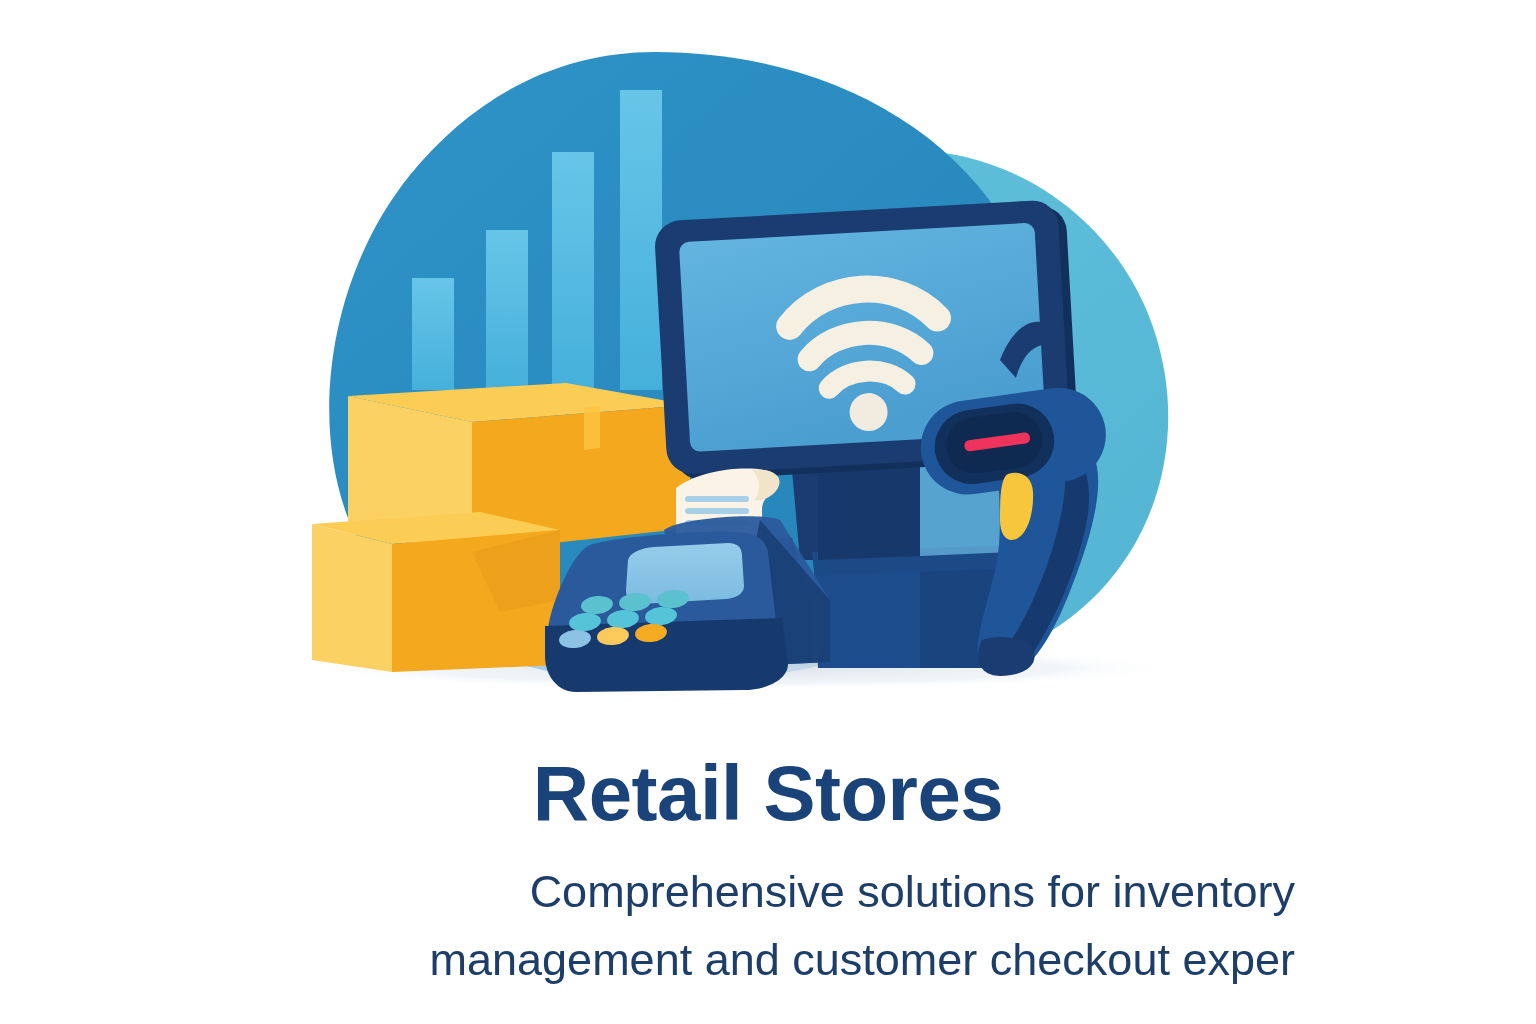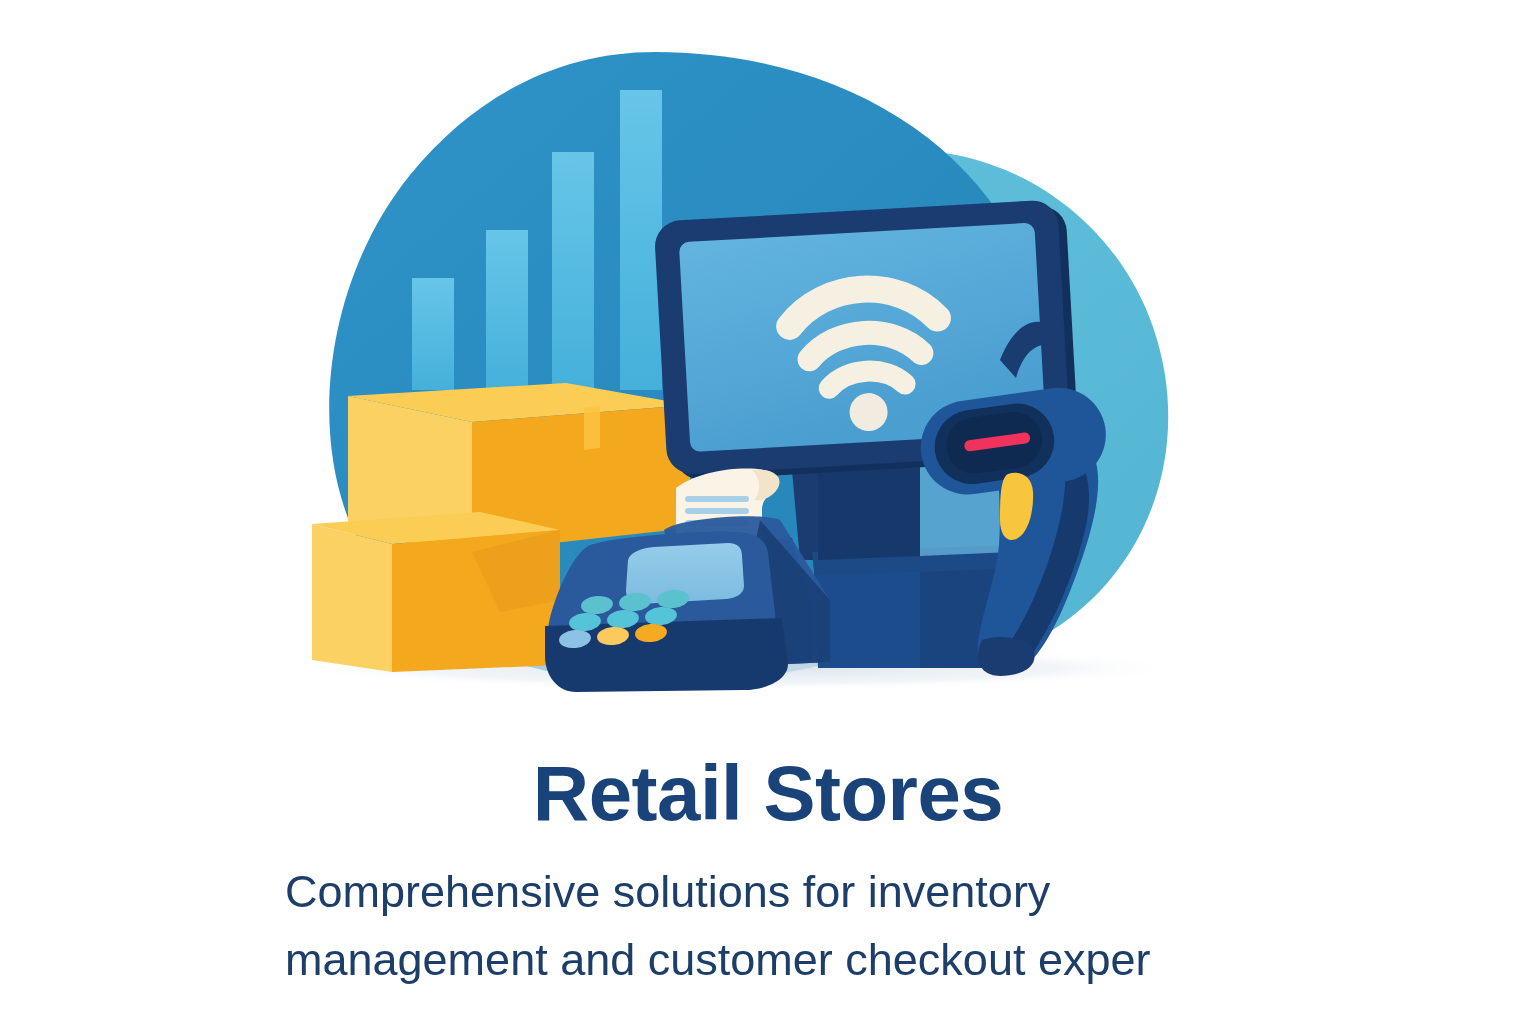--- a/index.html
+++ b/index.html
@@ -55,21 +55,21 @@
   .page-subtitle {
     margin: 0;
     font-family: "Liberation Sans", sans-serif;
     font-size: 45px;
     font-weight: 400;
     line-height: 1.52;
     color: #1d3e68;
     width: 1010px;
     margin-left: 285px;
     margin-top: 26px;
-    text-align: left;
+    text-align: right;
     white-space: normal;
     overflow: hidden;
     max-height: 140px;
   }
 </style>
 </head>
 <body>
 
 <div class="card">
 

